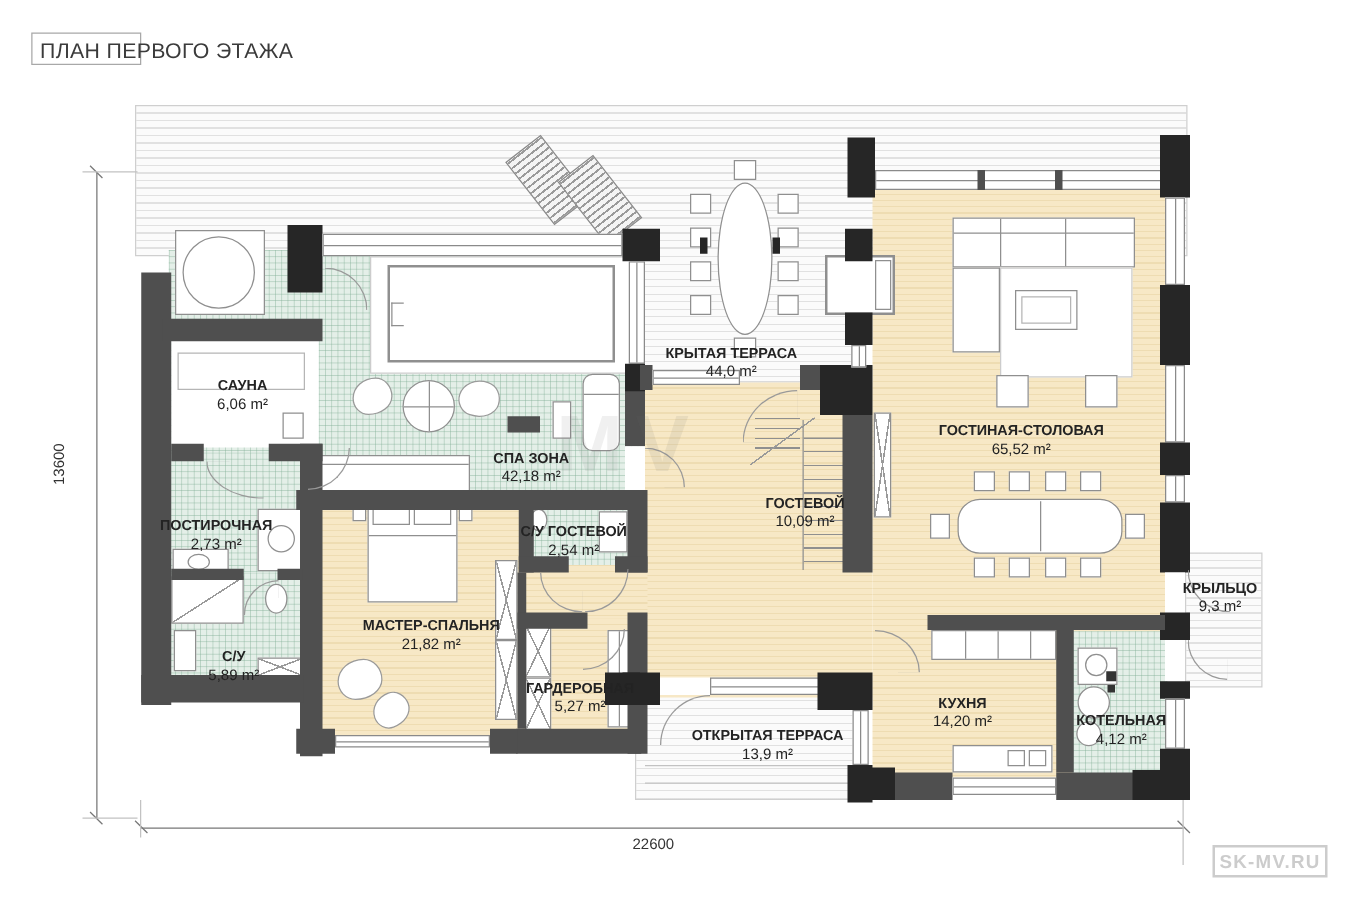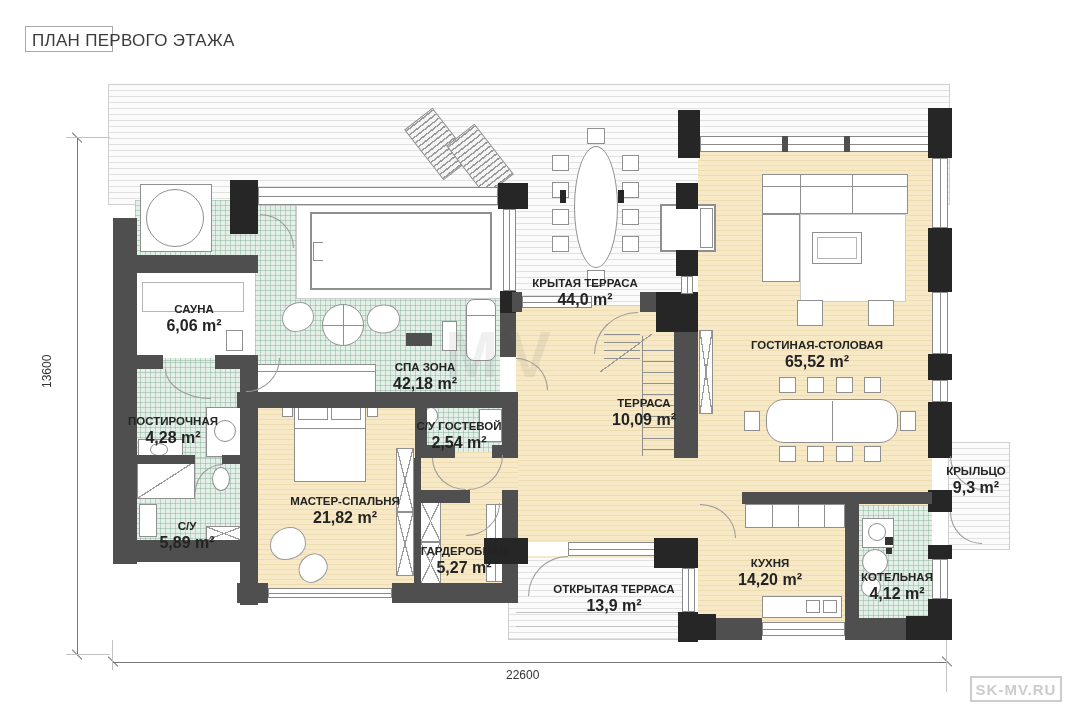--- a/index.html
+++ b/index.html
@@ -24,21 +24,21 @@
   .diag{background-image:linear-gradient(to bottom right,transparent calc(50% - .6px),#9a9a9a calc(50% - .6px) calc(50% + .6px),transparent calc(50% + .6px))}
   .blob{background:#fff;border:1px solid #9a9a9a;border-radius:58% 42% 60% 40%/55% 50% 50% 45%}
   .arc-tl{border-top:1px solid #999;border-left:1px solid #999;border-top-left-radius:100%}
   .arc-tr{border-top:1px solid #999;border-right:1px solid #999;border-top-right-radius:100%}
   .arc-bl{border-bottom:1px solid #999;border-left:1px solid #999;border-bottom-left-radius:100%}
   .arc-br{border-bottom:1px solid #999;border-right:1px solid #999;border-bottom-right-radius:100%}
   .stairs-steps{background-image:repeating-linear-gradient(180deg,#8f8f8f 0 1px,transparent 1px 11px)}
   .stairs-steps2{background-image:repeating-linear-gradient(180deg,#8f8f8f 0 1px,transparent 1px 8px)}
   .lounge{background:repeating-linear-gradient(0deg,#9a9a9a 0 1.5px,#f4f4f4 1.5px 5px);border:1px solid #8a8a8a}
   .room-label{transform:translateX(-50%);text-align:center;color:#232323;font-weight:700;font-size:11.5px;line-height:1.25;white-space:nowrap;z-index:40}
-  .room-label .area{display:block;font-size:16px;font-weight:700}
+  .room-label .area{display:block;font-size:12px;font-weight:400}
   .dim{background:#777}
   .dimtick{background:#777;transform:rotate(45deg)}
   .dimlabel{font-size:12px;color:#333;z-index:45}
   .title{font-size:17px;font-weight:400;color:#3b3b3b;letter-spacing:.3px;z-index:50}
   .title-box{border:1px solid #a8a8a8;z-index:49;background:#fff}
   .wm-center{font-size:64px;font-weight:700;color:rgba(110,110,110,.10);letter-spacing:10px;z-index:5}
   .wm-br{border:2px solid #ccc;background:#fff;color:#ccc;font-weight:700;font-size:15px;letter-spacing:1px;display:flex;align-items:center;justify-content:center;z-index:50}
 </style>
 </head>
 <body>
@@ -247,22 +247,22 @@
   <div class="a arc-br" style="left:466px;top:503px;width:34px;height:33px"></div>
   <div class="a arc-tl" style="left:528px;top:556px;width:40px;height:40px"></div>
   <div class="a arc-tr" style="left:700px;top:504px;width:36px;height:34px"></div>
   <div class="a arc-bl" style="left:950px;top:456px;width:34px;height:34px"></div>
   <div class="a arc-bl" style="left:950px;top:512px;width:32px;height:32px"></div>
 
   <div class="a room-label" style="left:194px;top:302px"><span>САУНА</span><span class="area">6,06 m²</span></div>
   <div class="a room-label" style="left:425px;top:360px"><span>СПА ЗОНА</span><span class="area">42,18 m²</span></div>
   <div class="a room-label" style="left:585px;top:276px"><span>КРЫТАЯ ТЕРРАСА</span><span class="area">44,0 m²</span></div>
   <div class="a room-label" style="left:817px;top:338px"><span>ГОСТИНАЯ-СТОЛОВАЯ</span><span class="area">65,52 m²</span></div>
-  <div class="a room-label" style="left:644px;top:396px"><span>ТЕРРАСА</span><span class="area">10,09 m²</span></div>
-  <div class="a room-label" style="left:173px;top:414px"><span>ПОСТИРОЧНАЯ</span><span class="area">4,28 m²</span></div>
+  <div class="a room-label" style="left:644px;top:396px"><span>ГОСТЕВОЙ</span><span class="area">10,09 m²</span></div>
+  <div class="a room-label" style="left:173px;top:414px"><span>ПОСТИРОЧНАЯ</span><span class="area">2,73 m²</span></div>
   <div class="a room-label" style="left:459px;top:419px"><span>С/У ГОСТЕВОЙ</span><span class="area">2,54 m²</span></div>
   <div class="a room-label" style="left:345px;top:494px"><span>МАСТЕР-СПАЛЬНЯ</span><span class="area">21,82 m²</span></div>
   <div class="a room-label" style="left:187px;top:519px"><span>С/У</span><span class="area">5,89 m²</span></div>
   <div class="a room-label" style="left:464px;top:544px"><span>ГАРДЕРОБНАЯ</span><span class="area">5,27 m²</span></div>
   <div class="a room-label" style="left:614px;top:582px"><span>ОТКРЫТАЯ ТЕРРАСА</span><span class="area">13,9 m²</span></div>
   <div class="a room-label" style="left:770px;top:556px"><span>КУХНЯ</span><span class="area">14,20 m²</span></div>
   <div class="a room-label" style="left:897px;top:570px"><span>КОТЕЛЬНАЯ</span><span class="area">4,12 m²</span></div>
   <div class="a room-label" style="left:976px;top:464px"><span>КРЫЛЬЦО</span><span class="area">9,3 m²</span></div>
 
   <div class="a dim" style="left:77px;top:138px;width:1px;height:517px"></div>

